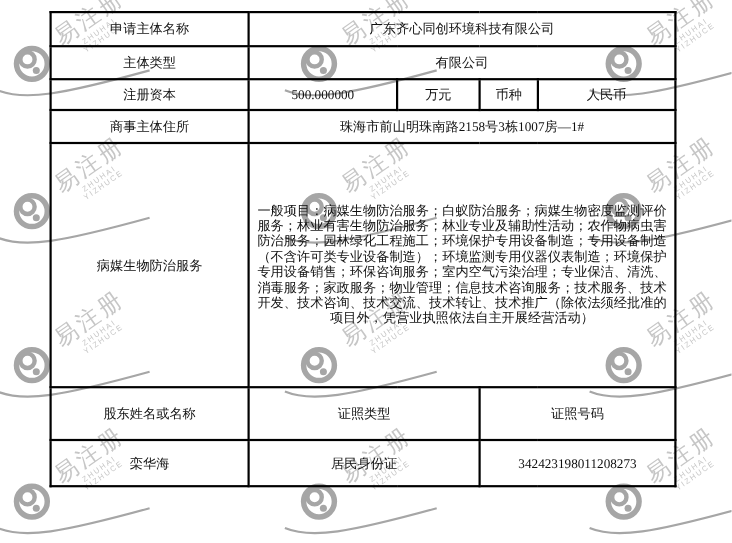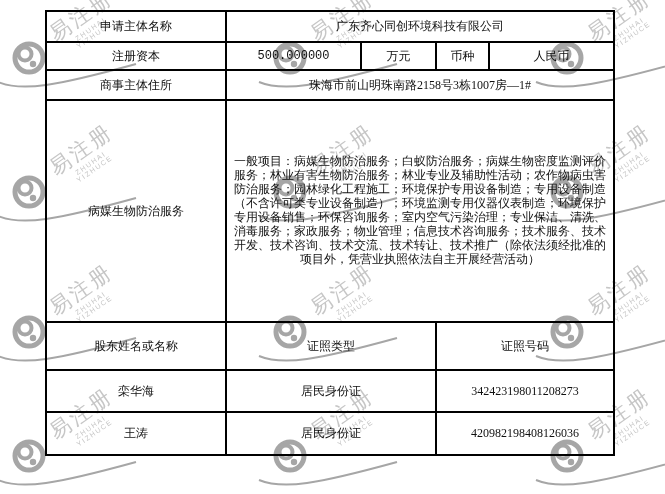--- a/index.html
+++ b/index.html
@@ -44,21 +44,21 @@
     padding:0 2px;
     overflow:hidden;
     margin-left:29px;
   }
   td.no-right{border-right-style:hidden;}
   td.scope-cell{
     text-align:left;
     padding:6px 8px;
     line-height:1.16;
   }
-  .cap-pair{display:flex;width:100%;font-family:Liberation Mono, monospace;}
+  .cap-pair{display:flex;width:100%;}
   .cap-pair span{flex:1;text-align:center;}
 </style>
 </head>
 <body>
 
 <div class="page">
 
   <div class="wm-layer" id="wm-layer">
       <div class="wm-unit" style="left: -6px; top: -6px;">
         <svg class="wm-logo" width="150" height="52" viewBox="0 0 150 52">
@@ -214,20 +214,24 @@
       <col style="width:53px">
         <col style="width:125px">
     </colgroup>
 
     <tbody>
         <tr style="height:31px">
       <td>申请主体名称</td>
       <td colspan="4">广东齐心同创环境科技有限公司</td>
     </tr>
 
+    <tr style="height:30px">
+      <td>主体类型</td>
+      <td colspan="4">有限公司</td>
+    </tr>
 
     <tr style="height:28px">
       <td>注册资本</td>
       <td class="no-right">
         <div class="cap-pair">
           <span>500.000000</span>
         </div>
       </td>
       <td>万元</td>
       <td>币种</td>
@@ -249,20 +253,15 @@
       <td colspan="2">证照类型</td>
       <td colspan="2">证照号码</td>
     </tr>
 
     <tr style="height:42px">
       <td>栾华海</td>
       <td colspan="2">居民身份证</td>
       <td colspan="2">342423198011208273</td>
     </tr>
 
-    <tr style="height:43px">
-      <td>王涛</td>
-      <td colspan="2">居民身份证</td>
-      <td colspan="2">420982198408126036</td>
-    </tr>
   </tbody>
     </table>
 </div>
 
 </body></html>

